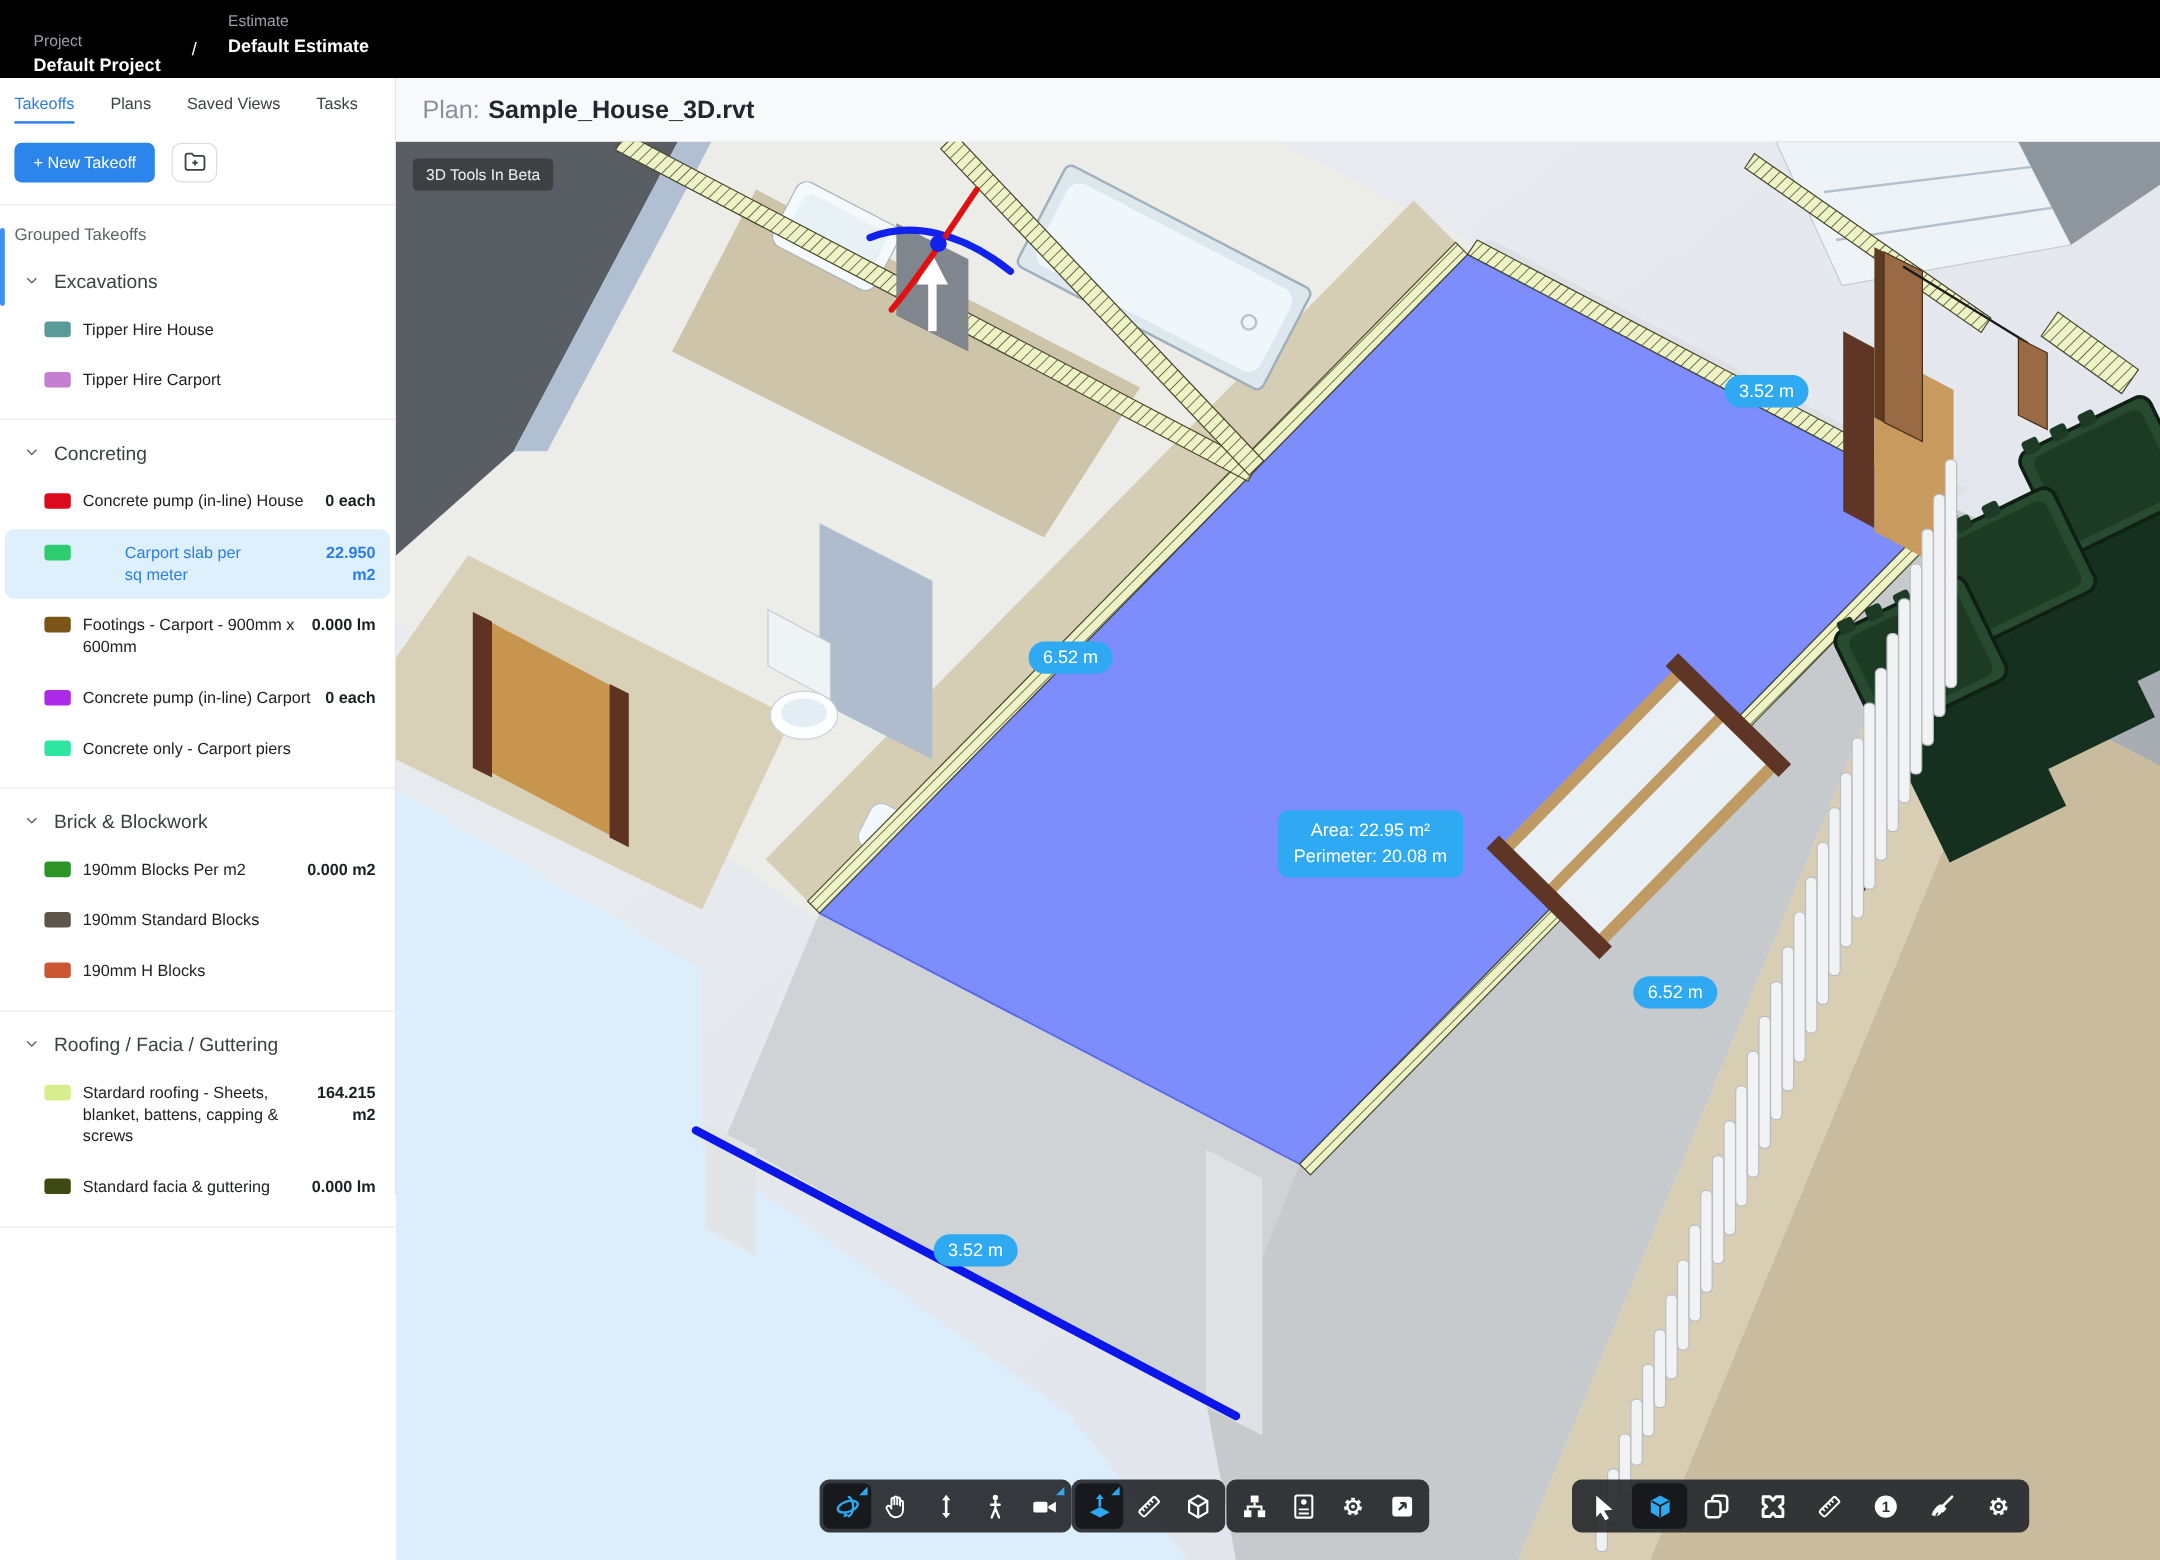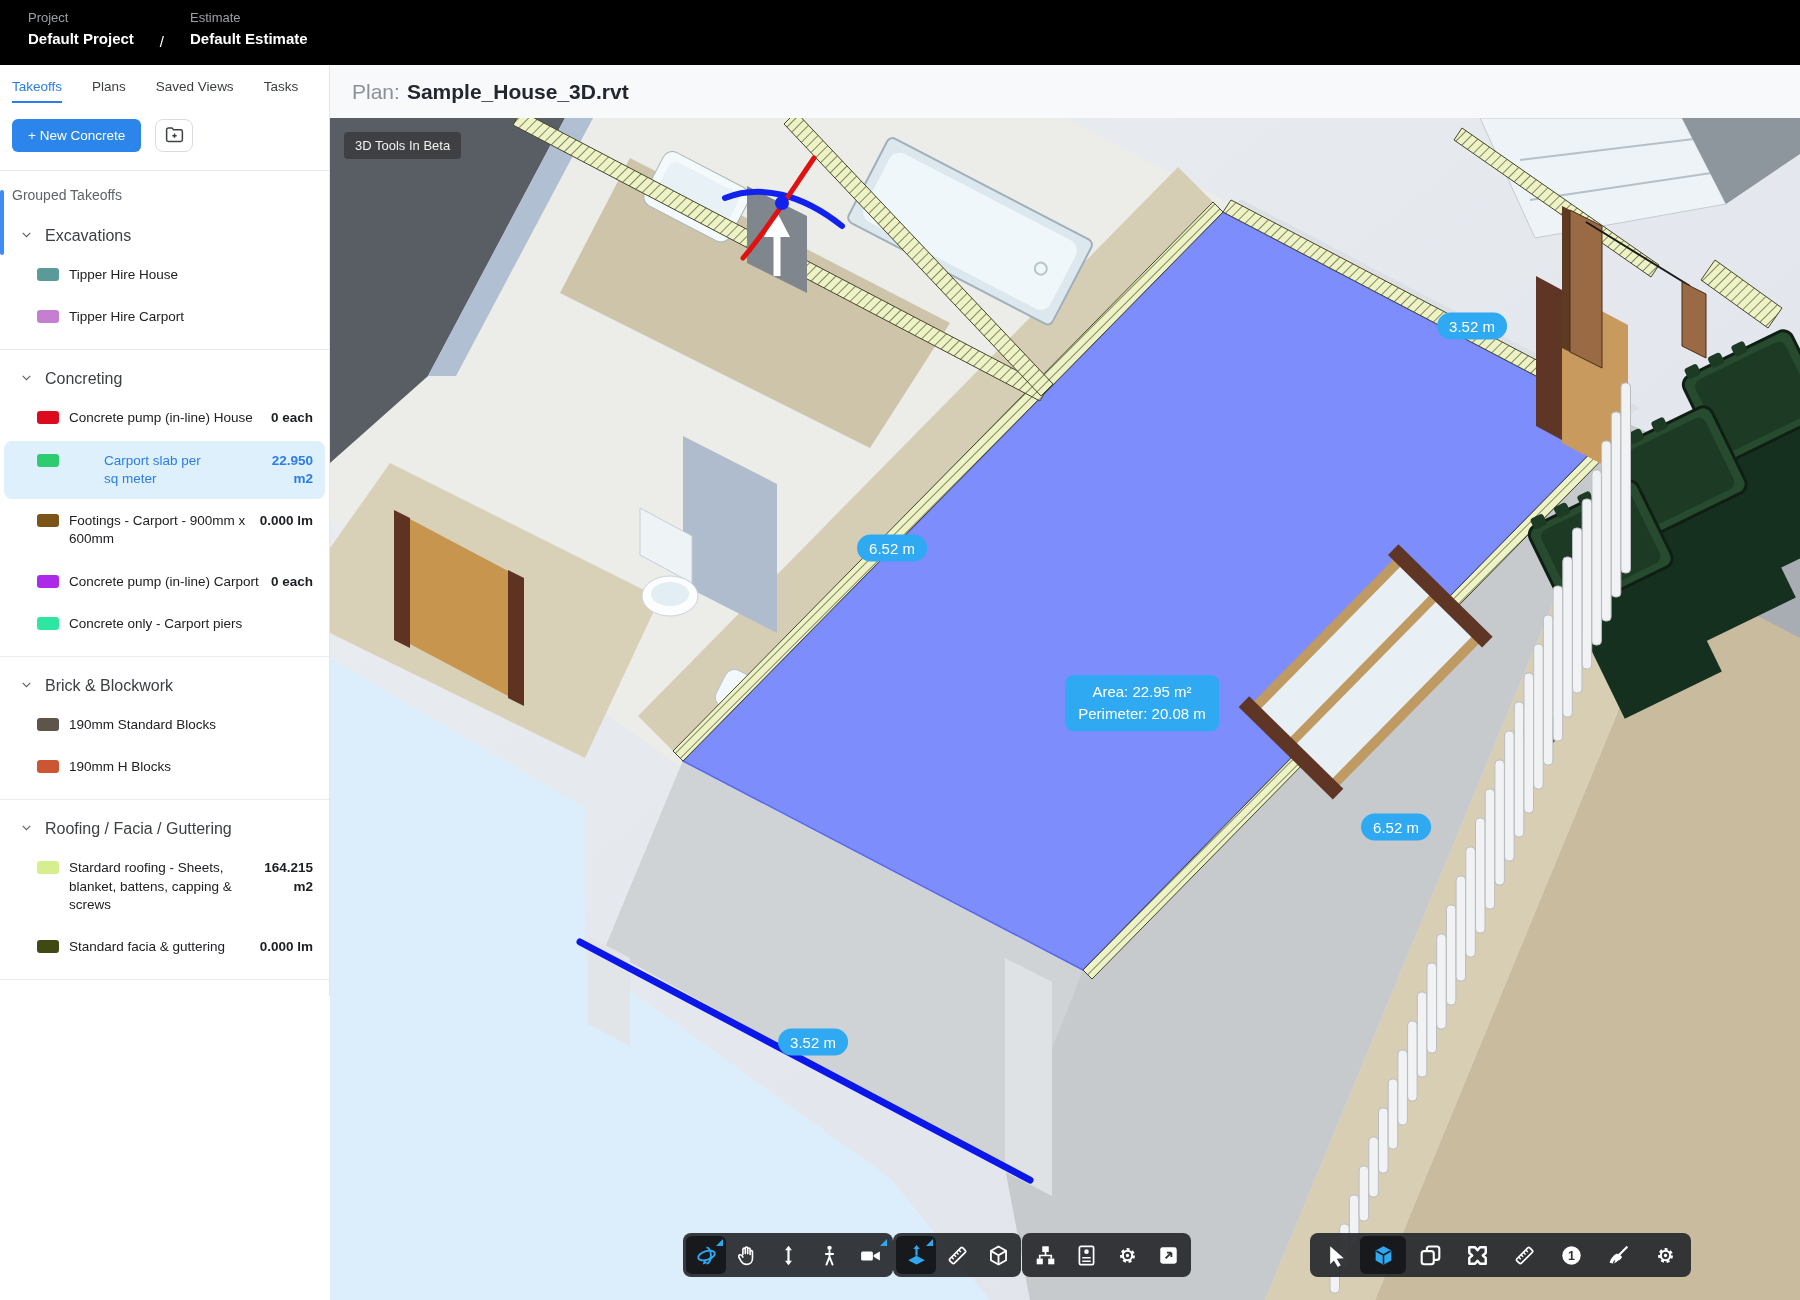--- a/index.html
+++ b/index.html
@@ -3,21 +3,21 @@
 <meta charset="utf-8">
 <style>
   * { margin:0; padding:0; box-sizing:border-box; }
   html,body { width:1800px; height:1300px; overflow:hidden; background:#fff;
     font-family:"Liberation Sans", sans-serif; }
 
   
   .topbar { position:absolute; left:0; top:0; width:1800px; height:65px; background:#000;
     color:#fff; display:flex; align-items:flex-start; }
   .tb-col { display:flex; flex-direction:column; gap:5px; padding-top:10px; }
-  .tb-col.project { margin-left:28px; }
+  .tb-col.project { margin-left:28px;margin-top:16px; }
   .tb-col.estimate { margin-left:0; }
   .tb-label { font-size:13px; color:#9aa0a6; }
   .tb-name { font-size:15px; font-weight:700; color:#fff; }
   .tb-sep { font-size:15px; color:#fff; padding:33px 26px 0 26px; }
 
   
   .sidebar { position:absolute; left:0; top:65px; width:330px; height:931px; background:#fff;
     border-right:1px solid #e4e6ea; }
   .scroll-hint { position:absolute; left:0; top:125px; width:4px; height:65px; background:#3d8df5; border-radius:2px; }
   .tabs { display:flex; gap:30px; padding:14px 0 0 12px; }
@@ -85,21 +85,21 @@
 </div>
 
 <div class="sidebar">
   <div class="tabs" id="tabs">
       <div class="tab active">Takeoffs</div>
       <div class="tab">Plans</div>
       <div class="tab">Saved Views</div>
       <div class="tab">Tasks</div>
     </div>
   <div class="actions">
-    <button class="btn-new">+ New Concrete</button>
+    <button class="btn-new">+ New Takeoff</button>
     <button class="btn-folder">
       <span>
         <svg width="21" height="21" viewBox="0 0 24 24">
             <path d="M3 6.5a2 2 0 0 1 2-2h4l2 2.2h8a2 2 0 0 1 2 2V18a2 2 0 0 1-2 2H5a2 2 0 0 1-2-2z" fill="none" stroke="#3c4043" stroke-width="1.7"></path>
             <path d="M12 10.8v5M9.5 13.3h5" stroke="#3c4043" stroke-width="1.7"></path>
           </svg>
       </span>
     </button>
   </div>
   <div class="divider"></div>
@@ -157,20 +157,25 @@
           <span class="to-value"></span>
         </div>
       </div>
       <div class="divider"></div>
       <div class="to-group">
         <div class="group-head">
           <span><svg width="13" height="13" viewBox="0 0 24 24">
               <path d="M5 9l7 7 7-7" fill="none" stroke="#5f6368" stroke-width="2.2"></path>
             </svg></span>
           <span>Brick &amp; Blockwork</span>
+        </div>
+        <div class="to-row">
+          <span class="swatch" style="background: rgb(46, 148, 39);"></span>
+          <span class="to-label">190mm Blocks Per m2</span>
+          <span class="to-value">0.000 m2</span>
         </div>
         <div class="to-row">
           <span class="swatch" style="background: rgb(93, 85, 74);"></span>
           <span class="to-label">190mm Standard Blocks</span>
           <span class="to-value"></span>
         </div>
         <div class="to-row">
           <span class="swatch" style="background: rgb(204, 85, 51);"></span>
           <span class="to-label">190mm H Blocks</span>
           <span class="to-value"></span>

